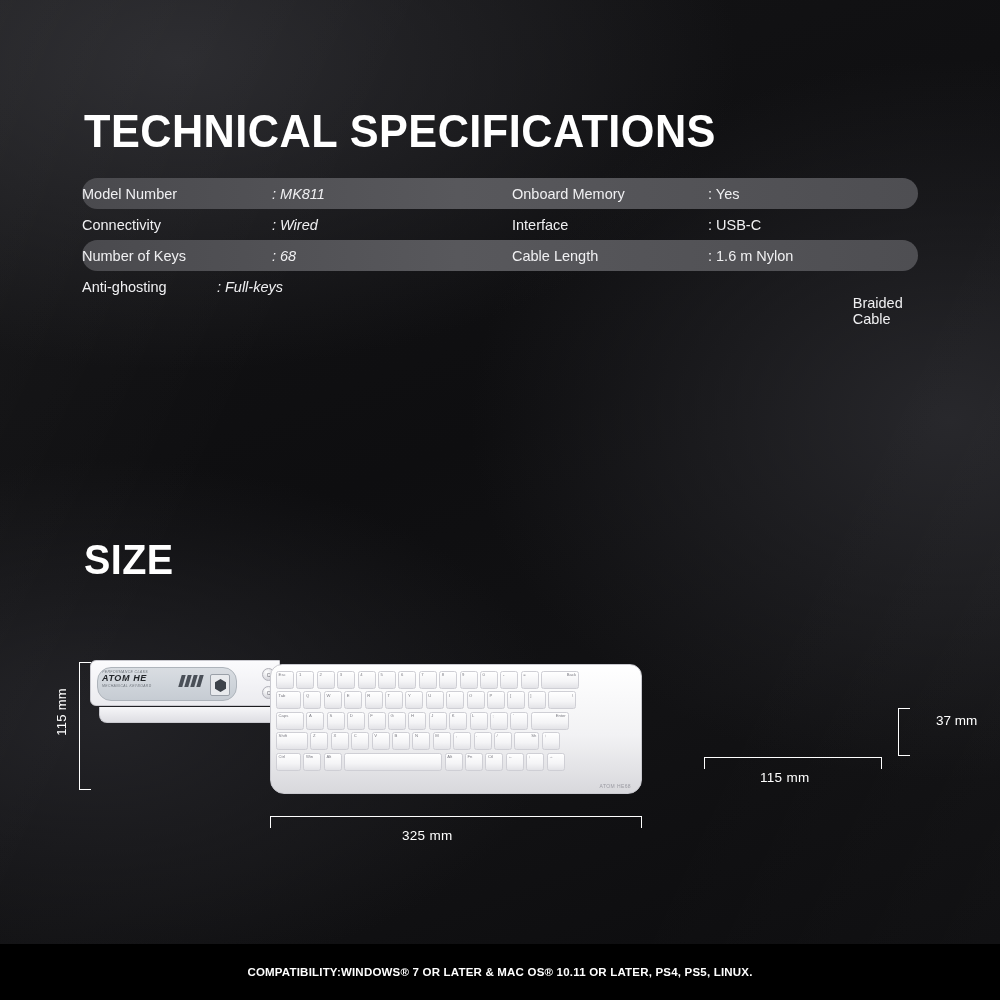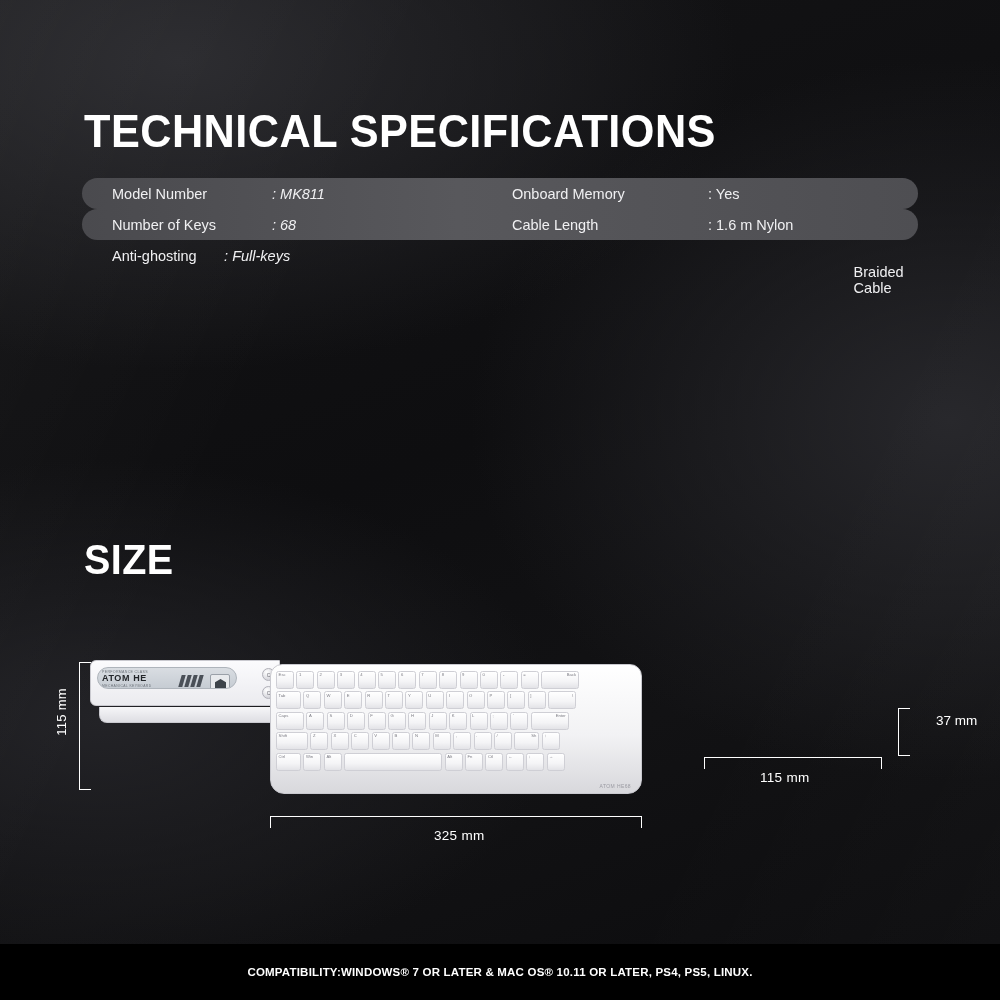--- a/index.html
+++ b/index.html
@@ -55,21 +55,21 @@
     align-items: center;
     height: 31px;
     color: #f0f0f2;
     font-size: 14.5px;
     position: relative;
   }
   .spec-row.shaded {
     background: linear-gradient(90deg, #4a4a4e 0%, #58585c 45%, #4e4e52 100%);
     border-radius: 16px;
   }
-  .cell-label { width: 190px; padding-left: 30px; }
+  .cell-label { width: 190px; }
   .cell-value { width: 240px; font-style: italic; }
   .cell-label2 { width: 196px; }
   .cell-value2 { flex: 1; }
   .cont-spacer { width: 430px; }
   .cont-text { padding-left: 160px; margin-top: 48px; }
 
   
   .size-area { position: absolute; left: 0; top: 600px; width: 1000px; height: 300px; }
 
   .dim-v-label {
@@ -190,25 +190,26 @@
     position: absolute;
     left: -180px; top: 0px;
     width: 190px; height: 46px;
     background: linear-gradient(180deg, #fbfbfd 0%, #ebebef 100%);
     border: 1px solid #c9c9cf;
     border-radius: 6px 0 0 6px;
   }
   .mod-screen {
     position: absolute;
     left: 6px; top: 6px;
-    width: 140px; height: 22px;
+    width: 140px; height: 34px;
     background: linear-gradient(180deg, #d9dde2 0%, #c6ccd3 100%);
     border: 1px solid #aeb4bb;
     border-radius: 14px;
     overflow: hidden;
+    font-style: italic;
   }
   .mod-top-text {
     font-size: 3.6px; color: #6d737a; padding: 2px 0 0 4px; letter-spacing: 0.3px;
   }
   .mod-name {
     font-size: 9px; font-weight: 700; color: #23262a;
     padding-left: 4px; letter-spacing: 0.6px; line-height: 1.1;
   }
   .mod-sub { font-size: 3.4px; color: #6d737a; padding-left: 4px; letter-spacing: 0.4px; }
   .mod-bars {
@@ -270,20 +271,26 @@
 
   <div class="spec-table">
 
     <div class="spec-row shaded">
       <div class="cell-label">Model Number</div>
       <div class="cell-value">: MK811</div>
       <div class="cell-label2">Onboard Memory</div>
       <div class="cell-value2">: Yes</div>
     </div>
 
+    <div class="spec-row">
+      <div class="cell-label">Connectivity</div>
+      <div class="cell-value">: Wired</div>
+      <div class="cell-label2">Interface</div>
+      <div class="cell-value2">: USB-C</div>
+    </div>
 
     <div class="spec-row shaded">
       <div class="cell-label">Number of Keys</div>
       <div class="cell-value">: 68</div>
       <div class="cell-label2">Cable Length</div>
       <div class="cell-value2">: 1.6 m Nylon</div>
     </div>
 
     <div class="spec-row">
       <div class="cell-label">Anti-ghosting</div>
@@ -297,21 +304,21 @@
   </div>
 
   <h1 class="section-title" id="size-title">SIZE</h1>
 
   <div class="size-area">
 
     <div class="caliper-v"></div>
     <div class="dim-v-label" style="left:54px; top:88px;">115 mm</div>
 
     <div class="caliper-h"></div>
-    <div class="dim-h-label" style="left:434px; top:228px;">325 mm</div>
+    <div class="dim-h-label" style="left:402px; top:228px;">325 mm</div>
 
     <div class="caliper-h2"></div>
     <div class="dim-h-label" style="left:760px; top:170px;">115 mm</div>
 
     <div class="caliper-v2"></div>
     <div class="dim-r-label" style="left:914px; top:113px;margin-left:22px;">37 mm</div>
 
   </div>
 
   <div class="kbd">

